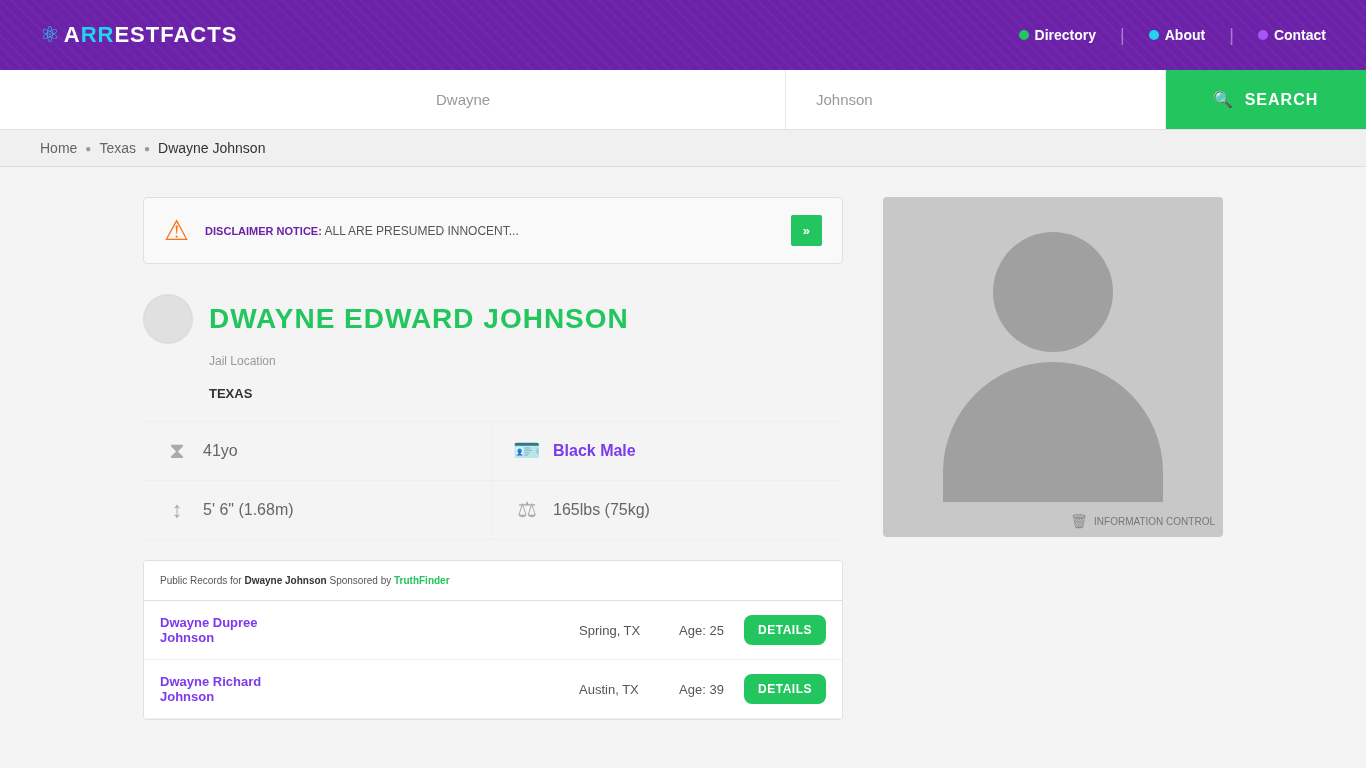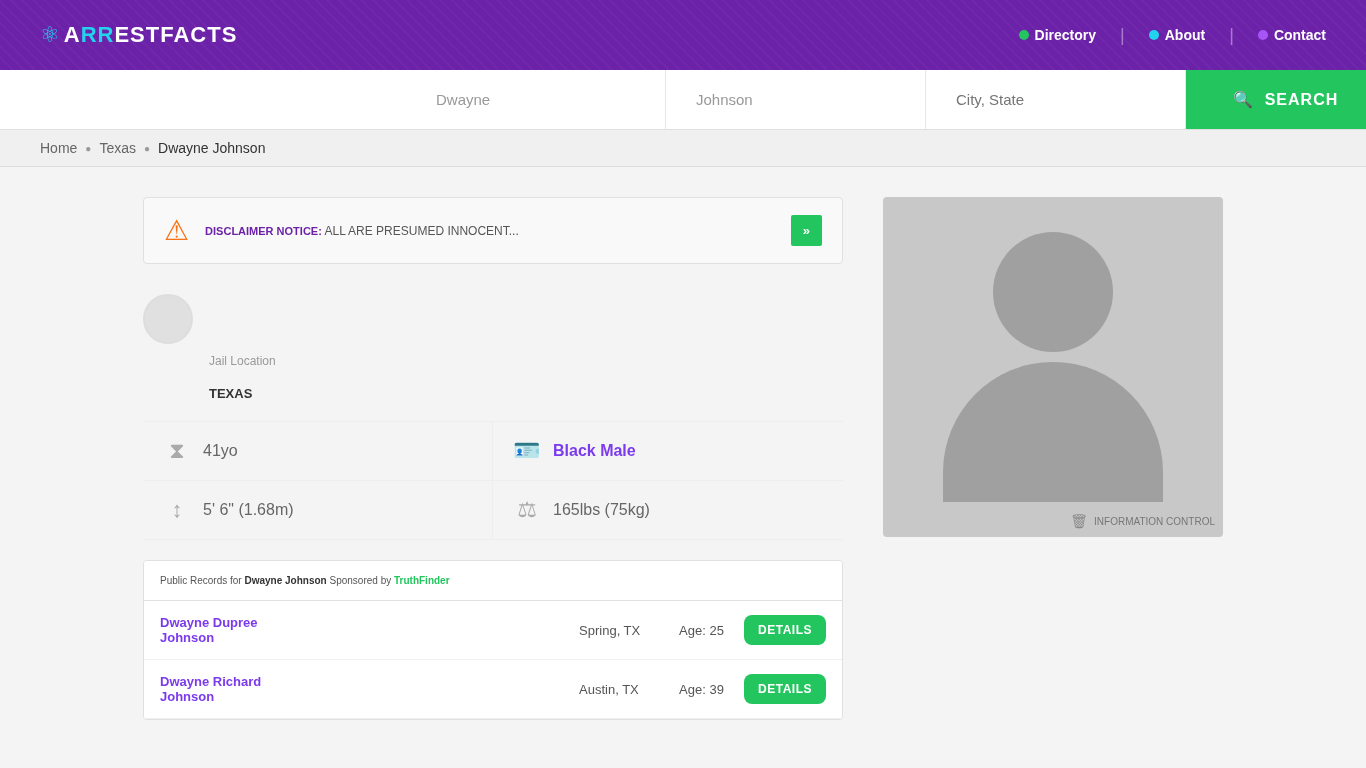--- a/index.html
+++ b/index.html
@@ -368,21 +368,20 @@
       <span>Contact</span>
     </a>
   </nav>
 </header>
 
 <div class="search-wrapper">
   <div class="search-inner">
     <div class="search-input-group">
       <input class="search-field" type="text" value="Dwayne" placeholder="Dwayne" style="">
       <input class="search-field" type="text" value="Johnson" placeholder="Johnson" style="">
-      <input class="search-field" type="text" placeholder="City, State" style="">
       <button class="search-btn">
         <span>🔍</span>
         <span>SEARCH</span>
       </button>
     </div>
   </div>
 </div>
 
 <div class="breadcrumb-bar">
   <div class="breadcrumb">
@@ -401,20 +400,21 @@
       <span class="disclaimer-icon">⚠</span>
       <div class="disclaimer-text">
         <strong>DISCLAIMER NOTICE:</strong>
         <span>ALL ARE PRESUMED INNOCENT...</span>
       </div>
       <button class="disclaimer-btn">»</button>
     </div>
 
     <div class="person-header">
       <div class="person-avatar-circle"></div>
+      <h1 class="person-name">DWAYNE EDWARD JOHNSON</h1>
     </div>
 
     <div class="jail-location-label">Jail Location</div>
     <div class="jail-location-value">TEXAS</div>
 
     <div class="stats-grid">
       <div class="stat-item">
         <span class="stat-icon">⧗</span>
         <span class="stat-value">41yo</span>
       </div>

